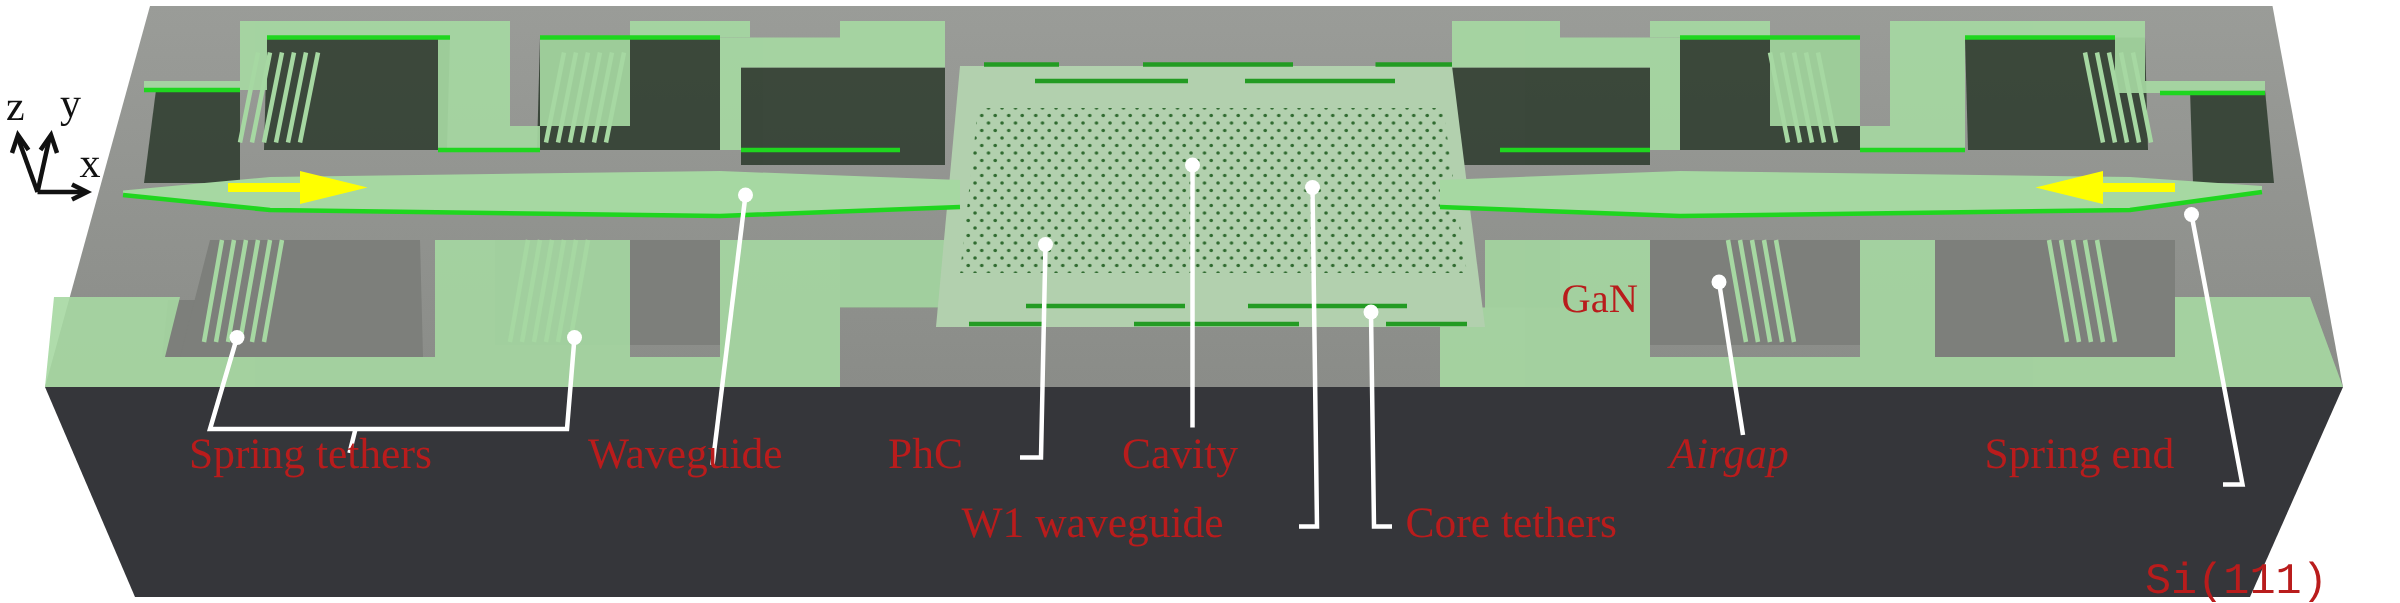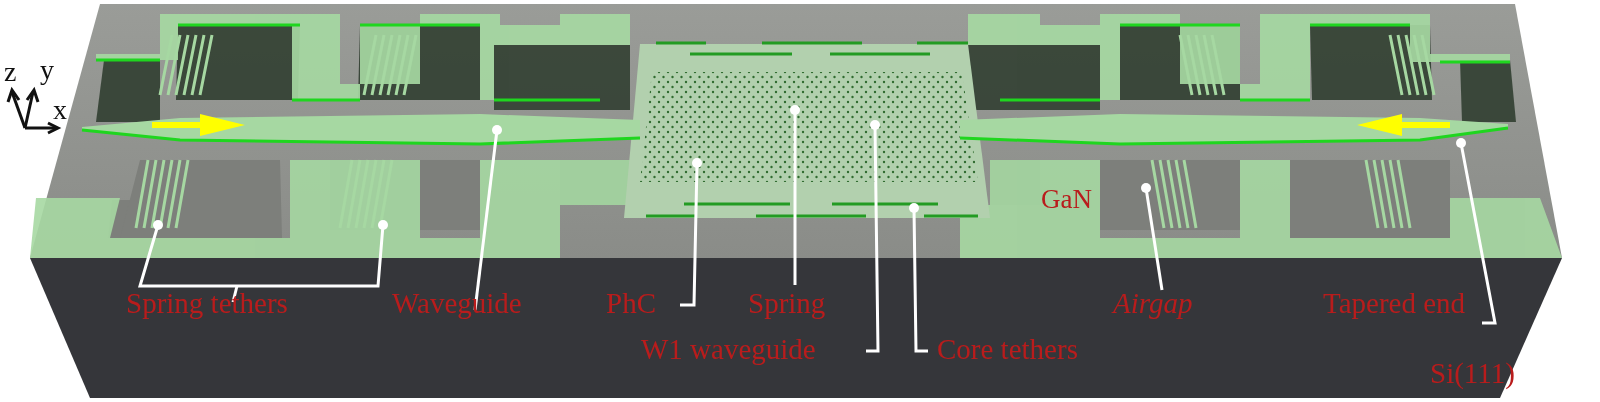--- a/index.html
+++ b/index.html
@@ -156,21 +156,21 @@
       <polyline points="48,123 58,128 48,133"></polyline>
     </g>
   </svg>
 
   <span class="axis-lbl" style="left:4px;top:58px;">z</span>
   <span class="axis-lbl" style="left:40px;top:56px;">y</span>
   <span class="axis-lbl" style="left:53px;top:96px;">x</span>
 
   <span class="lbl" style="left:392px;top:289px;">Waveguide</span>
   <span class="lbl" style="left:126px;top:289px;">Spring tethers</span>
-  <span class="lbl" style="left:606px;top:289px;">PhC</span>
-  <span class="lbl" style="left:748px;top:289px;">Spring</span>
+  <span class="lbl" style="left:592px;top:289px;">PhC</span>
+  <span class="lbl" style="left:748px;top:289px;">Cavity</span>
   <span class="lbl" style="left:641px;top:335px;">W1 waveguide</span>
   <span class="lbl" style="left:937px;top:335px;">Core tethers</span>
   <span class="lbl" style="left:1113px;top:289px;font-style:italic;">Airgap</span>
-  <span class="lbl" style="left:1323px;top:289px;">Tapered end</span>
+  <span class="lbl" style="left:1323px;top:289px;">Spring end</span>
   <span class="lbl" style="left:1041px;top:186px;font-size:27px;">GaN</span>
-  <span class="lbl" style="left:1430px;top:359px;">Si(111)</span>
+  <span class="lbl" style="left:1430px;top:373px;font-family:Liberation Mono, monospace;">Si(111)</span>
 </div>
 
 </body></html>

